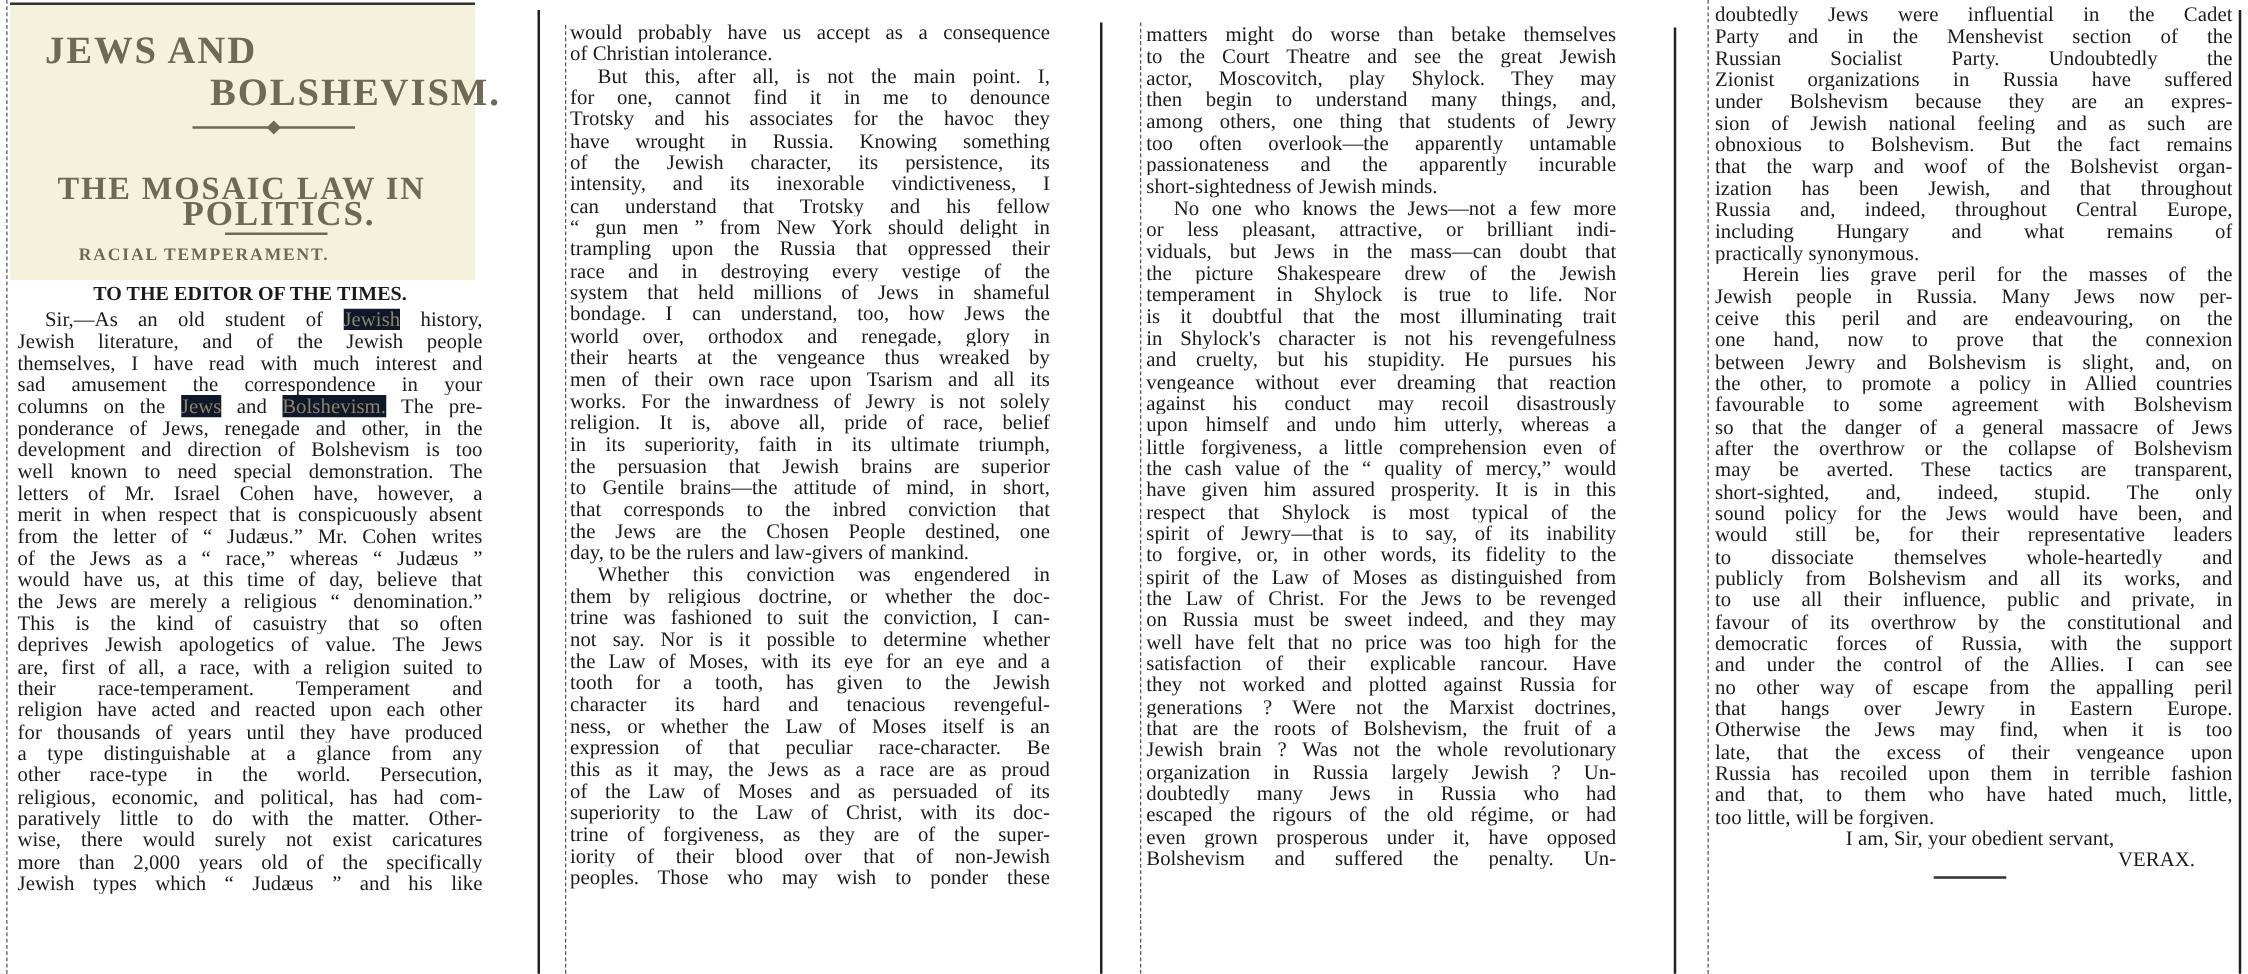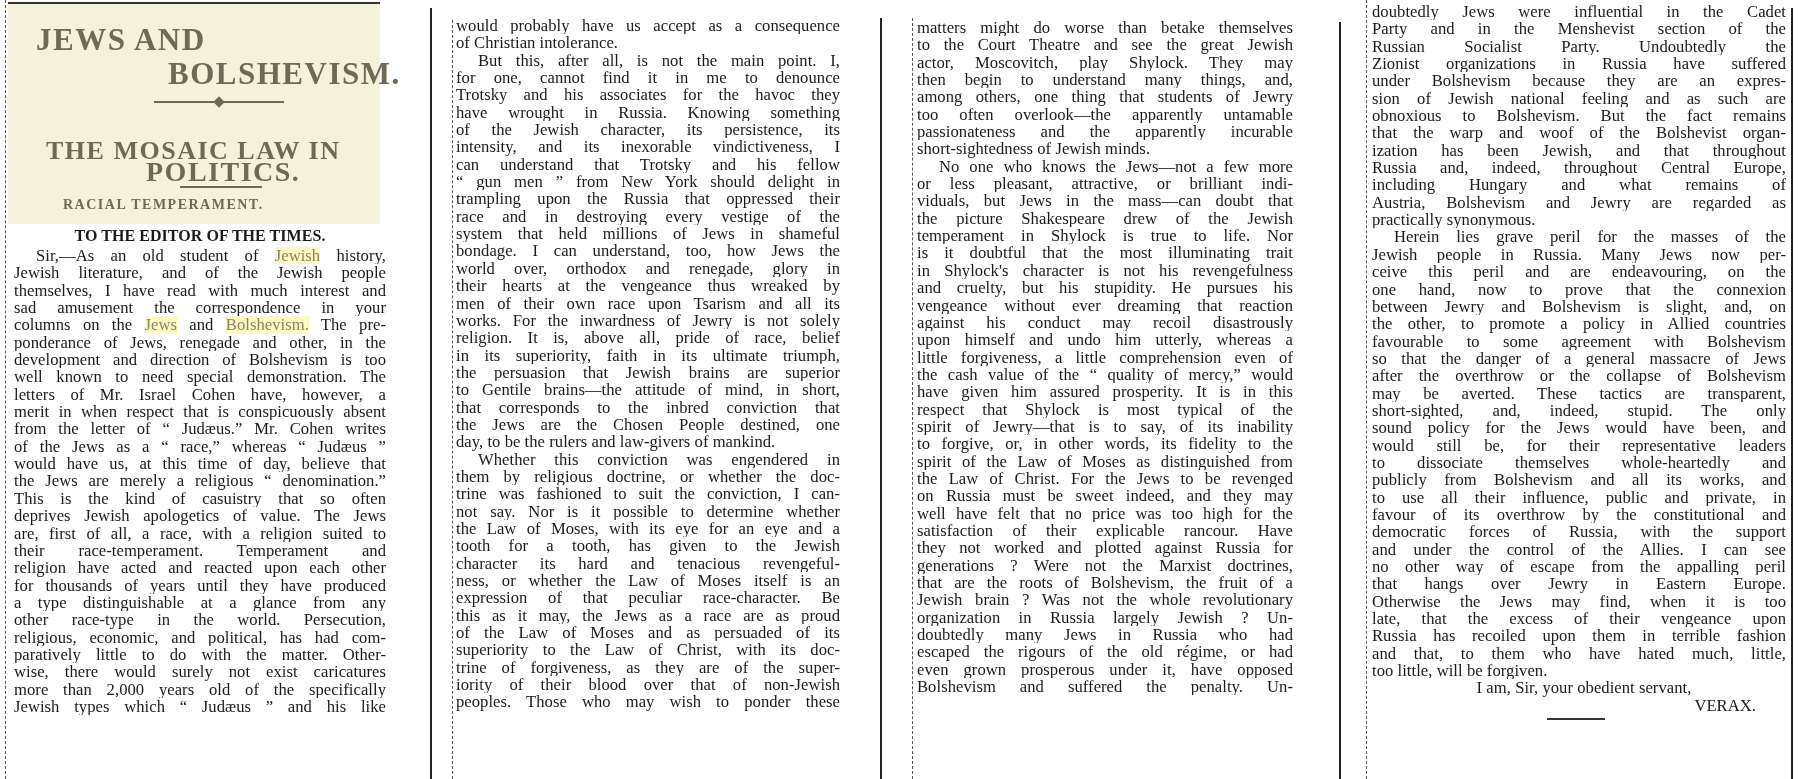--- a/index.html
+++ b/index.html
@@ -11,21 +11,21 @@
   .vrule { position:absolute; top:0; width:0; border-left:1px dashed #555; }
   .vrule.solid { border-left:2px solid #222; }
   .col .line {
     display:block; white-space:nowrap; overflow:hidden;
     font-family:"Liberation Serif","DejaVu Serif",serif;
     font-size:16.6px; line-height:17.35px; letter-spacing:0.05px;
     text-align:justify; text-align-last:justify;
   }
   .col .line.last { text-align-last:left; }
   .col .line.indent { padding-left:22px; }
-  .hl { background:#fef9c3; color:#8a8466; }
+  .hl { background:#0f172a; color:#8a8466; }
   .header-box {
     position:absolute; left:8px; top:2px; width:372px; height:220px;
     background:#f5f2dc; border-top:2px solid #333;text-align:right;
   }
   .h1 { font-family:"Liberation Serif","DejaVu Serif",serif; font-weight:bold; color:#6e6a55; letter-spacing:1.5px; }
   .ornament { position:absolute; height:2px; background:#6e6a55; }
   .ornament.diamond::after { content:""; position:absolute; left:50%; top:-3px; width:8px; height:8px; background:#6e6a55; transform:translateX(-50%) rotate(45deg); }
   .editor-line { font-weight:bold; letter-spacing:1.2px; }
   .sign { text-align:right; text-align-last:right !important; }
   .center { text-align:right; text-align-last:center !important; }
@@ -180,21 +180,20 @@
       <div class="line">Party and in the Menshevist section of the</div>
       <div class="line">Russian Socialist Party. Undoubtedly the</div>
       <div class="line">Zionist organizations in Russia have suffered</div>
       <div class="line">under Bolshevism because they are an expres-</div>
       <div class="line">sion of Jewish national feeling and as such are</div>
       <div class="line">obnoxious to Bolshevism. But the fact remains</div>
       <div class="line">that the warp and woof of the Bolshevist organ-</div>
       <div class="line">ization has been Jewish, and that throughout</div>
       <div class="line">Russia and, indeed, throughout Central Europe,</div>
       <div class="line">including Hungary and what remains of</div>
-      <div class="line">Austria, Bolshevism and Jewry are regarded as</div>
       <div class="line last">practically synonymous.</div>
       <div class="line indent">Herein lies grave peril for the masses of the</div>
       <div class="line">Jewish people in Russia. Many Jews now per-</div>
       <div class="line">ceive this peril and are endeavouring, on the</div>
       <div class="line">one hand, now to prove that the connexion</div>
       <div class="line">between Jewry and Bolshevism is slight, and, on</div>
       <div class="line">the other, to promote a policy in Allied countries</div>
       <div class="line">favourable to some agreement with Bolshevism</div>
       <div class="line">so that the danger of a general massacre of Jews</div>
       <div class="line">after the overthrow or the collapse of Bolshevism</div>

